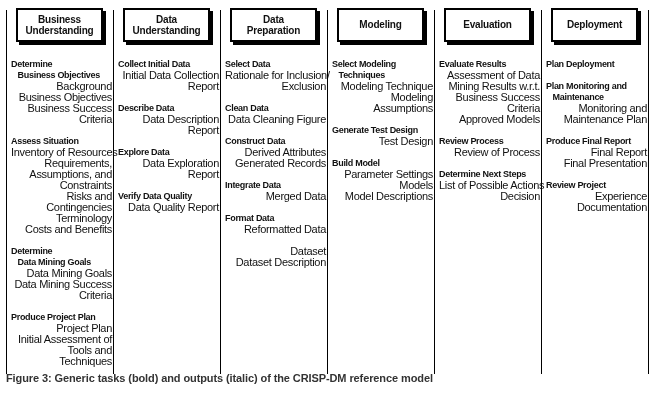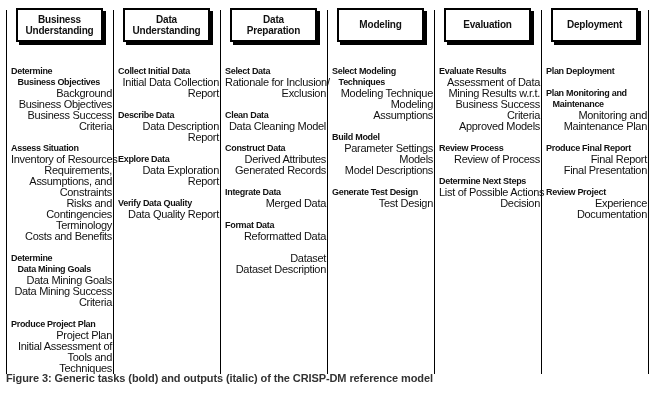--- a/index.html
+++ b/index.html
@@ -15,21 +15,21 @@
     flex:1 1 0;min-width:0;border-left:1.5px solid #000;
     box-sizing:border-box;padding:0 1px 0 4px;
   }
   .hdr-box{
     box-sizing:border-box;margin:-2px 9px 0 5px;height:34px;
     border:2px solid #000;background:#fff;box-shadow:3px 3px 0 #000;
     display:flex;align-items:center;justify-content:center;
     text-align:center;font-weight:bold;font-size:10px;line-height:1.15;
     white-space:pre;letter-spacing:-0.2px;
   }
-  .col-body{margin-top:24px;}
+  .col-body{margin-top:17px;}
   .group{margin-bottom:11px;}
   .task{
     font-weight:bold;white-space:pre;font-size:9px;line-height:11px;
     letter-spacing:-0.3px;
   }
   .outputs{
     white-space:pre;font-size:11px;line-height:11px;
     letter-spacing:-0.3px;
     text-align:right;
   }
@@ -111,21 +111,21 @@
         <div class="hdr-box"><span>Data
 Preparation</span></div>
         <div class="col-body">
           <div class="group">
             <div class="task">Select Data</div>
             <div class="outputs">Rationale for Inclusion/
    Exclusion</div>
           </div>
           <div class="group">
             <div class="task">Clean Data</div>
-            <div class="outputs">Data Cleaning Model</div>
+            <div class="outputs">Data Cleaning Figure</div>
           </div>
           <div class="group">
             <div class="task">Construct Data</div>
             <div class="outputs">Derived Attributes
 Generated Records</div>
           </div>
           <div class="group">
             <div class="task">Integrate Data</div>
             <div class="outputs">Merged Data</div>
           </div>
@@ -143,28 +143,28 @@
         <div class="hdr-box"><span>Modeling</span></div>
         <div class="col-body">
           <div class="group">
             <div class="task">Select Modeling
    Techniques</div>
             <div class="outputs">Modeling Technique
 Modeling
    Assumptions</div>
           </div>
           <div class="group">
+            <div class="task">Generate Test Design</div>
+            <div class="outputs">Test Design</div>
+          </div>
+          <div class="group">
             <div class="task">Build Model</div>
             <div class="outputs">Parameter Settings
 Models
 Model Descriptions</div>
-          </div>
-          <div class="group">
-            <div class="task">Generate Test Design</div>
-            <div class="outputs">Test Design</div>
           </div>
         </div>
       </div>
       <div class="col">
         <div class="hdr-box"><span>Evaluation</span></div>
         <div class="col-body">
           <div class="group">
             <div class="task">Evaluate Results</div>
             <div class="outputs">Assessment of Data
    Mining Results w.r.t.

